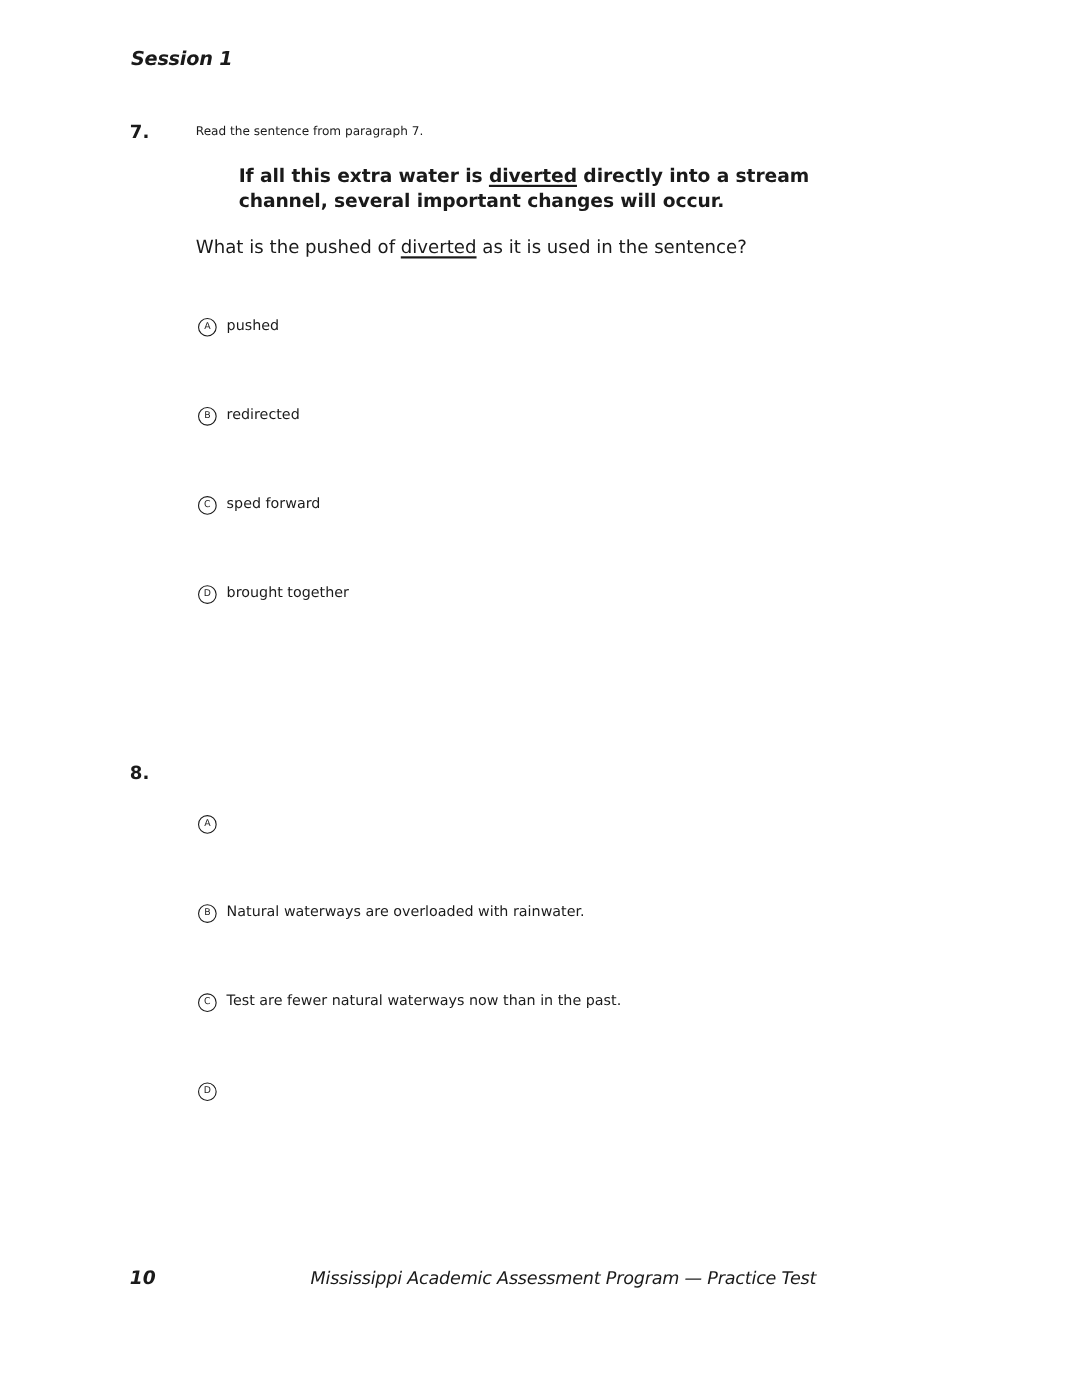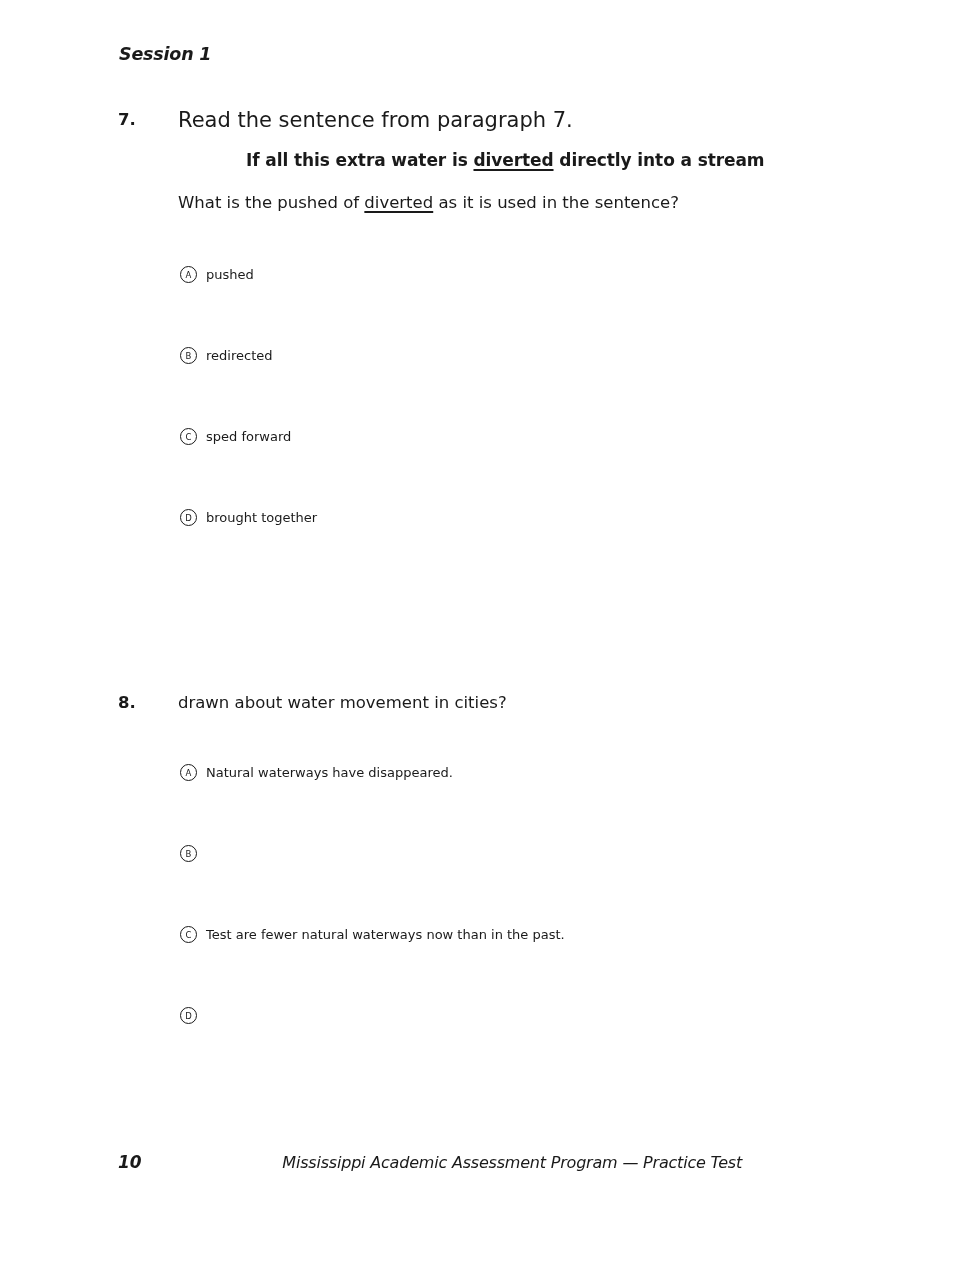--- a/index.html
+++ b/index.html
@@ -35,30 +35,30 @@
   .q8 { top: 691px; width: 760px; }
   .qnum {
     width: 60px;
     flex: 0 0 60px;
     font-weight: bold;
     font-size: 16.5px;
     line-height: 24px;
   }
   .qbody { flex: 1; }
   .stem {
-    font-size: 21px;
+    font-size: 11px;
     line-height: 24px;
   }
   .stem-line {
     font-size: 16.5px;
     line-height: 23.5px;
   }
   .quote {
     margin-top: 17px;
-    margin-left: 68px;
+    margin-left: 39px;
     font-weight: bold;
     font-size: 17px;
     line-height: 22.5px;
     letter-spacing: -0.1px;
   }
   .followup {
     margin-top: 19px;
     font-size: 16.5px;
     line-height: 24px;
   }
@@ -129,20 +129,21 @@
 
   <div class="session-header">Session 1</div>
 
   <div class="question q7">
     <div class="qnum">7.</div>
     <div class="qbody">
       <div class="stem">Read the sentence from paragraph 7.</div>
 
       <div class="quote">
         <div><span>If all this extra water is </span><span class="u-bold">diverted</span><span> directly into a stream</span></div>
+        <div>channel, several important changes will occur.</div>
       </div>
 
       <div class="followup"><span>What is the pushed of </span><span class="u">diverted</span><span> as it is used in the sentence?</span></div>
 
       <div class="options">
         <div class="option">
           <span class="bubble">A</span>
           <span class="option-text">pushed</span>
         </div>
         <div class="option">
@@ -157,29 +158,28 @@
           <span class="bubble">D</span>
           <span class="option-text">brought together</span>
         </div>
       </div>
     </div>
   </div>
 
   <div class="question q8">
     <div class="qnum">8.</div>
     <div class="qbody">
-      <div class="stem-line">drawn about water movement in cities?</div>
 
       <div class="options">
         <div class="option">
           <span class="bubble">A</span>
-          <span class="option-text">Natural waterways have disappeared.</span>
         </div>
         <div class="option">
           <span class="bubble">B</span>
+          <span class="option-text">Natural waterways are overloaded with rainwater.</span>
         </div>
         <div class="option">
           <span class="bubble">C</span>
           <span class="option-text">Test are fewer natural waterways now than in the past.</span>
         </div>
         <div class="option">
           <span class="bubble">D</span>
         </div>
       </div>
     </div>

